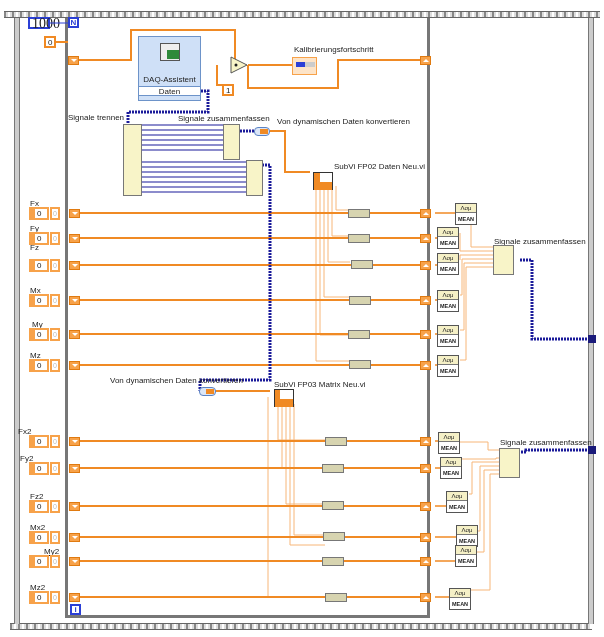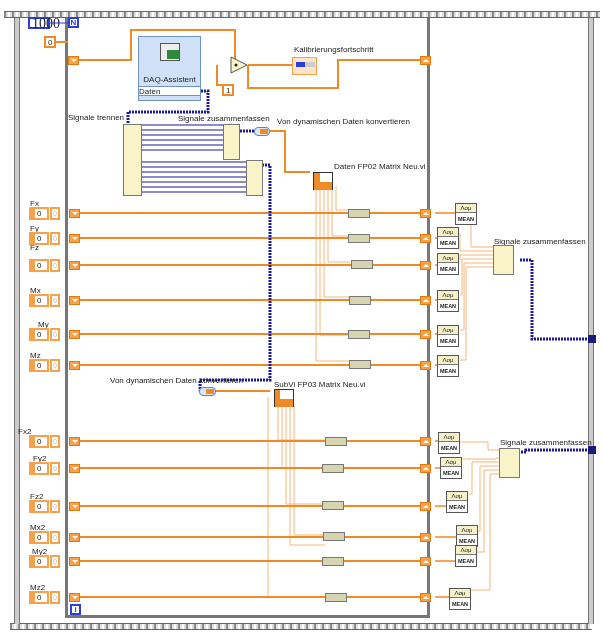--- a/index.html
+++ b/index.html
@@ -129,21 +129,21 @@
 
 <div class="const-or" style="left:44px;top:36px;height:12px;">0</div>
 <div class="sreg down" style="left:68px;top:56px;"></div>
 <div class="sreg up" style="left:420px;top:56px;"></div>
 
 <div class="daq" style="left:138px;top:36px;width:63px;height:65px;padding-left:32px;">
   <div style="position:absolute;left:21px;top:6px;width:20px;height:18px;background:#eee;border:1px solid #555;box-sizing:border-box;">
     <div style="position:absolute;left:6px;top:6px;width:12px;height:9px;background:#2f8a3a;"></div>
   </div>
   <div style="position:absolute;left:0;top:38px;width:100%;text-align:center;font-size:8px;">DAQ-Assistent</div>
-  <div style="position:absolute;left:0;top:49px;width:100%;height:10px;background:#fff;border-top:1px solid #6d93c9;border-bottom:1px solid #6d93c9;text-align:left;font-size:8px;line-height:10px;box-sizing:border-box;">Daten</div>
+  <div style="position:absolute;left:0;top:49px;width:100%;height:10px;background:#fff;border-top:1px solid #6d93c9;border-bottom:1px solid #6d93c9;text-align:center;font-size:8px;line-height:10px;box-sizing:border-box;">Daten</div>
 </div>
 
 <svg class="abs" style="left:230px;top:56px;" width="18" height="18">
   <polygon points="1,1 17,9 1,17" fill="#f8f4c8" stroke="#555"></polygon>
   <circle cx="6" cy="9" r="1.5" fill="#222"></circle>
 </svg>
 <div class="const-or" style="left:222px;top:84px;height:12px;">1</div>
 
 <div class="lbl" style="left:294px;top:45px;">Kalibrierungsfortschritt</div>
 <div style="position:absolute;left:292px;top:57px;width:25px;height:18px;background:#fde4c8;border:1px solid #f7a24a;box-sizing:border-box;">
@@ -156,21 +156,21 @@
 <div class="bundler" style="left:123px;top:124px;width:19px;height:72px;"></div>
 <div class="lbl" style="left:178px;top:114px;">Signale zusammenfassen</div>
 <div class="bundler" style="left:223px;top:124px;width:17px;height:36px;"></div>
 <div class="bundler" style="left:246px;top:160px;width:17px;height:36px;"></div>
 
 <div class="lbl" style="left:277px;top:117px;">Von dynamischen Daten konvertieren</div>
 <div class="conv" style="left:254px;top:127px;width:16px;">
     <span></span>
   </div>
 
-<div class="lbl" style="left:334px;top:162px;">Daten FP02 Matrix Neu.vi</div>
+<div class="lbl" style="left:334px;top:162px;">SubVi FP02 Daten Neu.vi</div>
 <div class="subvi" style="left:313px;top:172px;">
   <div style="position:absolute;left:0;top:9px;width:100%;height:8px;background:#f08a24;"></div>
   <div style="position:absolute;left:0;top:0;width:6px;height:9px;background:#f08a24;"></div>
 </div>
 
 <div id="ctrls1">
     <div class="lbl" style="left: 30px; top: 199px;">Fx</div>
     <div class="ctrl" style="left: 29px; top: 207px; width: 20px;">
       <div class="spin"></div>
       <div class="val">0</div>
@@ -191,21 +191,21 @@
     </div>
     <div class="ctrl2" style="left: 50px; top: 259px;">0</div>
     <div class="sreg down" style="left: 69px; top: 261px;"></div>
     <div class="lbl" style="left: 30px; top: 286px;">Mx</div>
     <div class="ctrl" style="left: 29px; top: 294px; width: 20px;">
       <div class="spin"></div>
       <div class="val">0</div>
     </div>
     <div class="ctrl2" style="left: 50px; top: 294px;">0</div>
     <div class="sreg down" style="left: 69px; top: 296px;"></div>
-    <div class="lbl" style="left: 38px; top: 320px;">My</div>
+    <div class="lbl" style="left: 32px; top: 320px;">My</div>
     <div class="ctrl" style="left: 29px; top: 328px; width: 20px;">
       <div class="spin"></div>
       <div class="val">0</div>
     </div>
     <div class="ctrl2" style="left: 50px; top: 328px;">0</div>
     <div class="sreg down" style="left: 69px; top: 330px;"></div>
     <div class="lbl" style="left: 30px; top: 351px;">Mz</div>
     <div class="ctrl" style="left: 29px; top: 359px; width: 20px;">
       <div class="spin"></div>
       <div class="val">0</div>
@@ -214,42 +214,42 @@
     <div class="sreg down" style="left: 69px; top: 361px;"></div>
   </div>
 <div id="ctrls2">
     <div class="lbl" style="left: 18px; top: 427px;">Fx2</div>
     <div class="ctrl" style="left: 29px; top: 435px; width: 20px;">
       <div class="spin"></div>
       <div class="val">0</div>
     </div>
     <div class="ctrl2" style="left: 50px; top: 435px;">0</div>
     <div class="sreg down" style="left: 69px; top: 437px;"></div>
-    <div class="lbl" style="left: 33px; top: 454px;">Fy2</div>
+    <div class="lbl" style="left: 20px; top: 454px;">Fy2</div>
     <div class="ctrl" style="left: 29px; top: 462px; width: 20px;">
       <div class="spin"></div>
       <div class="val">0</div>
     </div>
     <div class="ctrl2" style="left: 50px; top: 462px;">0</div>
     <div class="sreg down" style="left: 69px; top: 464px;"></div>
     <div class="lbl" style="left: 30px; top: 492px;">Fz2</div>
     <div class="ctrl" style="left: 29px; top: 500px; width: 20px;">
       <div class="spin"></div>
       <div class="val">0</div>
     </div>
     <div class="ctrl2" style="left: 50px; top: 500px;">0</div>
     <div class="sreg down" style="left: 69px; top: 502px;"></div>
     <div class="lbl" style="left: 30px; top: 523px;">Mx2</div>
     <div class="ctrl" style="left: 29px; top: 531px; width: 20px;">
       <div class="spin"></div>
       <div class="val">0</div>
     </div>
     <div class="ctrl2" style="left: 50px; top: 531px;">0</div>
     <div class="sreg down" style="left: 69px; top: 533px;"></div>
-    <div class="lbl" style="left: 32px; top: 547px; text-decoration: underline;">My2</div>
+    <div class="lbl" style="left: 44px; top: 547px; text-decoration: underline;">My2</div>
     <div class="ctrl" style="left: 29px; top: 555px; width: 20px;">
       <div class="spin"></div>
       <div class="val">0</div>
     </div>
     <div class="ctrl2" style="left: 50px; top: 555px;">0</div>
     <div class="sreg down" style="left: 69px; top: 557px;"></div>
     <div class="lbl" style="left: 30px; top: 583px;">Mz2</div>
     <div class="ctrl" style="left: 29px; top: 591px; width: 20px;">
       <div class="spin"></div>
       <div class="val">0</div>

